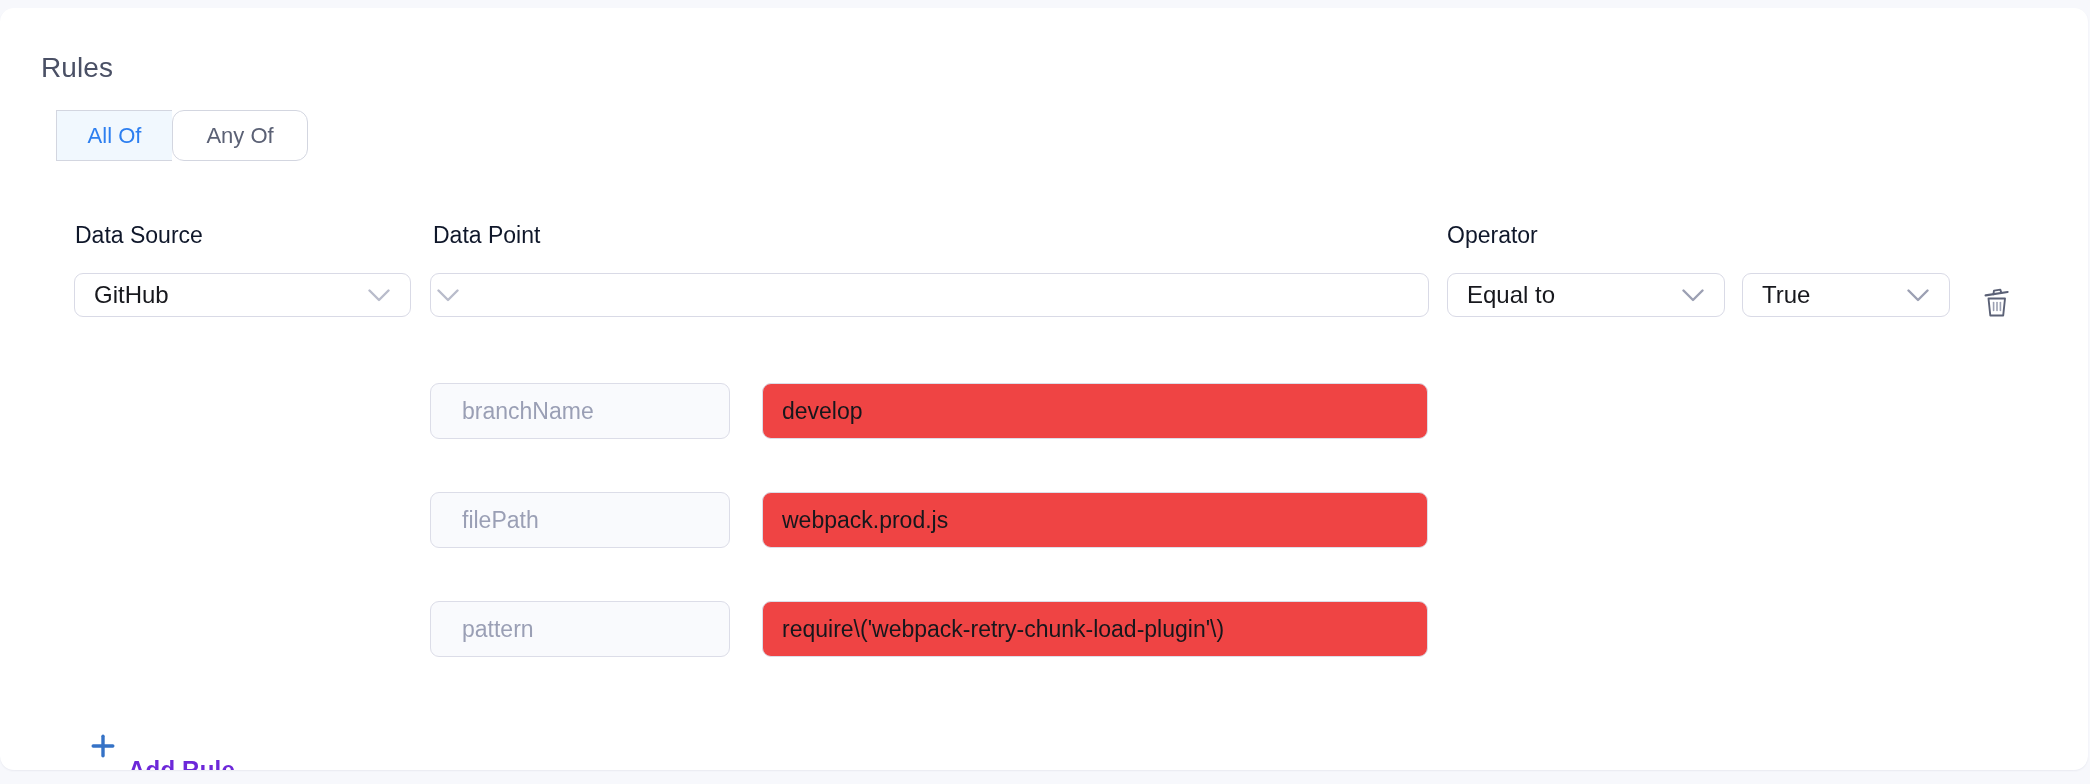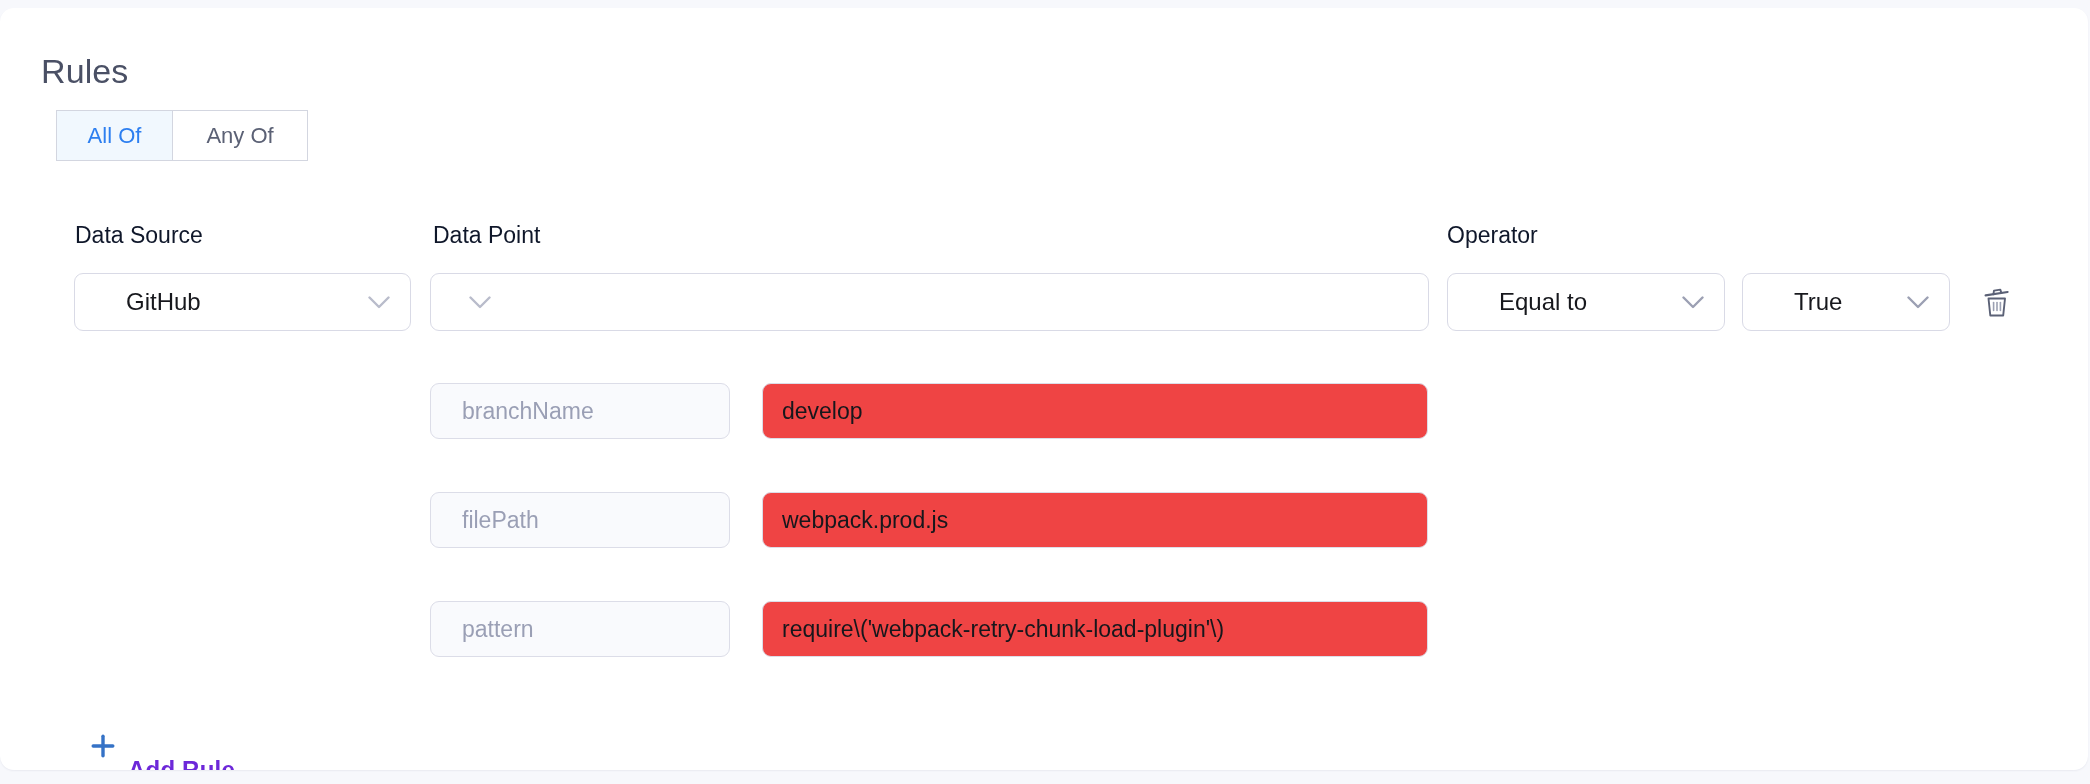--- a/index.html
+++ b/index.html
@@ -18,21 +18,21 @@
     background: #ffffff;
     border-radius: 14px;
     box-shadow: 0 1px 2px rgba(16,24,60,0.06);
     overflow: hidden;
   }
 
   
   .section-title {
     position: absolute;
     left: 41px; top: 44px;
-    font-size: 34px;
+    font-size: 28px;
     color: #4a5065;
     letter-spacing: 0.1px;
     white-space: nowrap;
   }
 
   
   .segmented {
     position: absolute;
     left: 56px; top: 102px;
     display: flex;
@@ -45,48 +45,47 @@
     height: 51px;
     border: 1px solid #d3d6e0;
     background: #ffffff;
     color: #5b6175;
     font-size: 22px;
     cursor: pointer;
     user-select: none;
     padding: 0 24px;
   }
   .seg-btn.first { width: 116px; padding: 12px; border-right: none; }
-  .seg-btn.last  { width: 136px; padding: 0; }
+  .seg-btn.last  { width: 136px; padding: 0; border-radius: 12px; }
   .seg-btn.active {
     background: #f1f8fe;
     color: #2d7ff0;
   }
 
   
   .col-label {
     position: absolute;
     font-size: 23px;
     color: #0f172a;
     white-space: nowrap;
   }
   #lbl-data-source { left: 75px;   top: 214px; }
   #lbl-data-point  { left: 433px;  top: 214px; }
   #lbl-operator    { left: 1447px; top: 214px; }
 
   
   .select {
     position: absolute;
-    height: 58px;
+    height: 44px;
     background: #ffffff;
     border: 1px solid #d9dae6;
     border-radius: 9px;
     display: flex;
     align-items: center;
     cursor: pointer;
-    padding-left: 32px;
   }
   .select .val {
     font-size: 24px;
     color: #17181d;
     padding-left: 19px;
     white-space: nowrap;
     overflow: hidden;
     text-overflow: ellipsis;
     flex: 1;
   }

